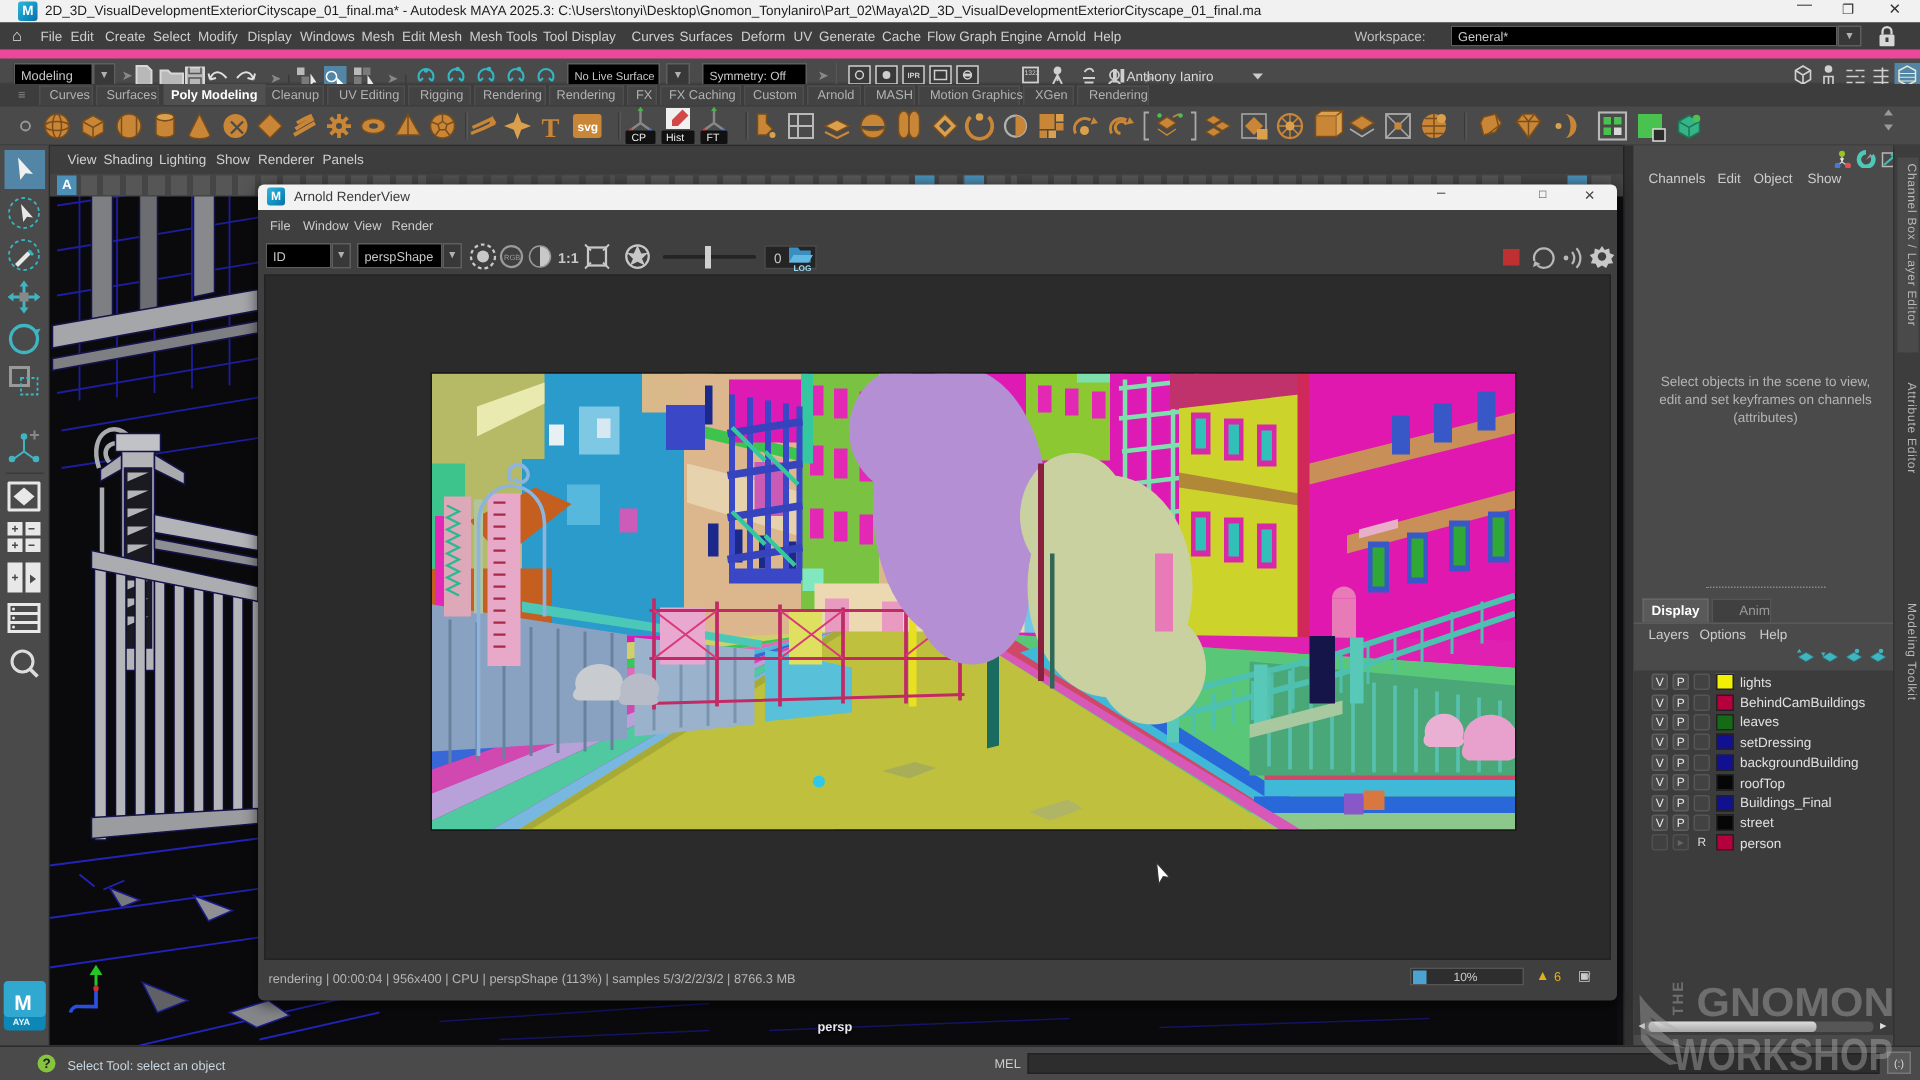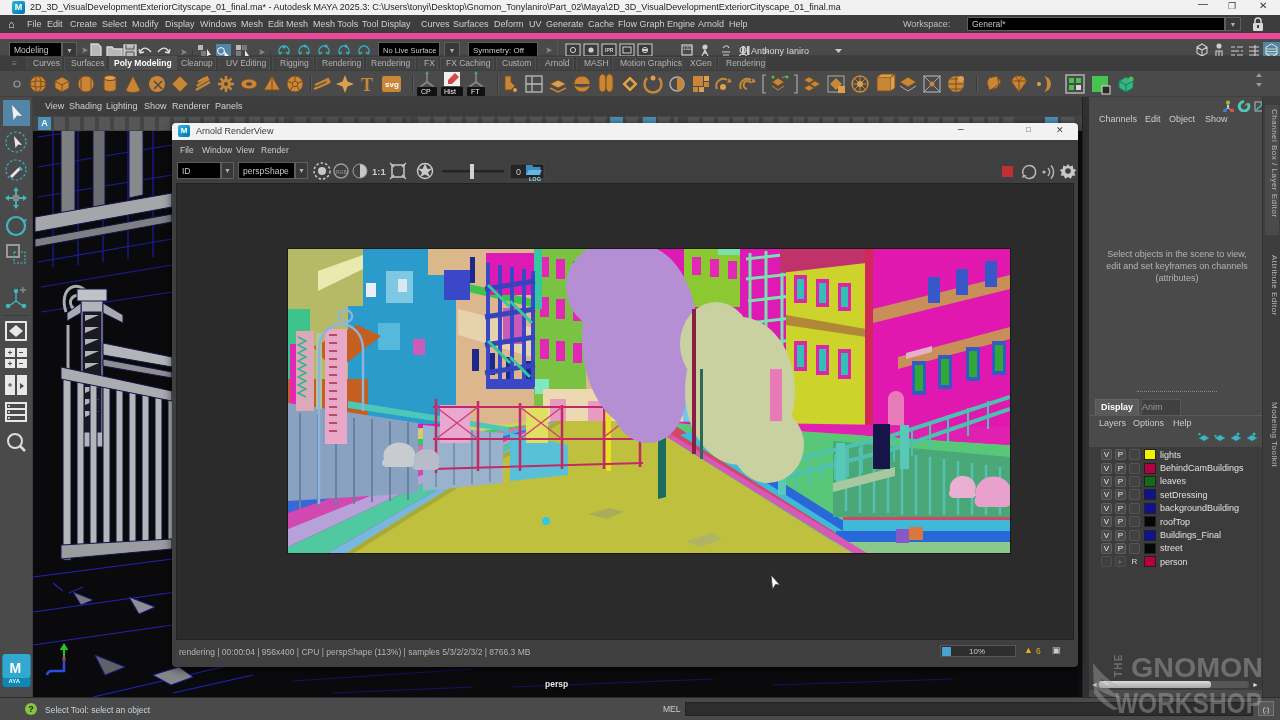--- a/index.html
+++ b/index.html
@@ -645,21 +645,21 @@
       <rect x="32" y="2" width="10" height="9" fill="none" stroke="#b8b8b8"></rect>
         <path d="M33 10 l7 -6 m-2.5 -0.5 l3 -0.5 l-0.5 3" stroke="#45b8ae" stroke-width="1.5" fill="none"></path>
     </svg>
     <span class="abs" style="left:10px; top:17px;">Channels</span>
     <span class="abs" style="left:56px; top:17px;">Edit</span>
     <span class="abs" style="left:80px; top:17px;">Object</span>
     <span class="abs" style="left:116px; top:17px;">Show</span>
     <div class="abs" style="left:8px; top:151px; width:160px; text-align:center; color:#b4b4b4; line-height:12px;">Select objects in the scene to view,<br>edit and set keyframes on channels<br>(attributes)</div>
     <div class="abs" style="left:48px; top:294px; width:80px; border-top:1px dotted #8a8a8a;"></div>
     <div class="abs" style="left:6px; top:302px; width:44px; height:16px; background:#5a5a5a; border:1px solid #666; border-bottom:none; color:#fff; font-weight:bold; text-align:center; line-height:15px;">Display</div>
-    <div class="abs" style="left:52px; top:302px; width:40px; height:16px; background:#404040; border:1px solid #555; border-bottom:none; color:#999; text-align:left; line-height:15px;">Anim</div>
+    <div class="abs" style="left:52px; top:302px; width:40px; height:16px; background:#404040; border:1px solid #555; border-bottom:none; color:#999; text-align:right; line-height:15px;">Anim</div>
     <div class="abs" style="left:0px; top:318px; width:173px; height:15px; border-top:1px solid #5a5a5a;"></div>
     <span class="abs" style="left:10px; top:321px;">Layers</span>
     <span class="abs" style="left:44px; top:321px;">Options</span>
     <span class="abs" style="left:84px; top:321px;">Help</span>
     <svg class="abs" style="left:108px; top:335px;" width="62" height="12" viewBox="0 0 62 12">
       <g fill="#3fb5c1" stroke="#2a8a94" stroke-width=".5">
         <path d="M2 6 l5 -3 l5 3 l-5 3 z"></path>
           <path d="M18 6 l5 -3 l5 3 l-5 3 z"></path>
           <path d="M34 6 l5 -3 l5 3 l-5 3 z"></path>
           <path d="M50 6 l5 -3 l5 3 l-5 3 z"></path>

